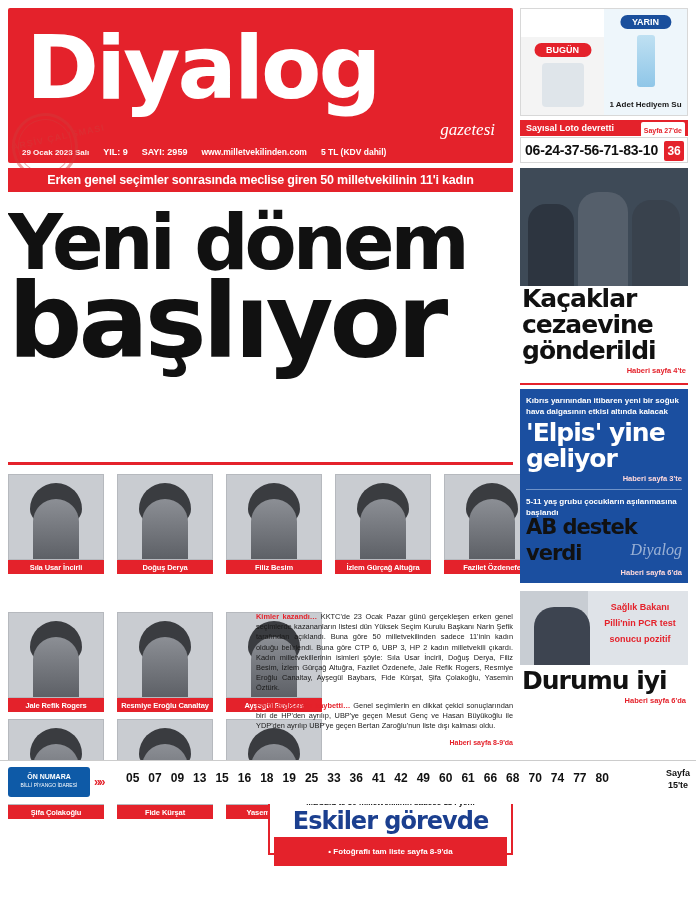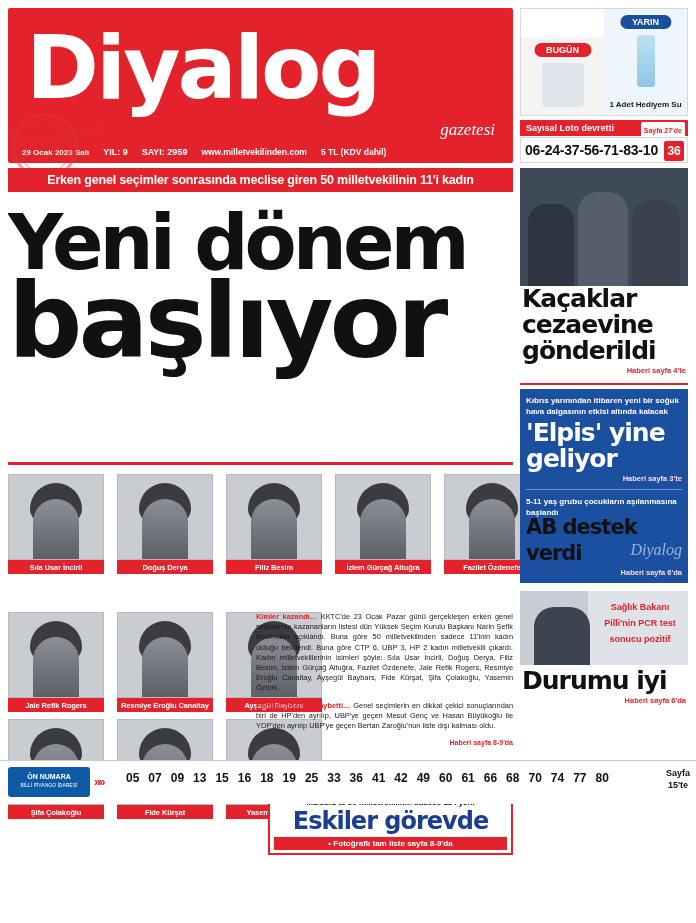--- a/index.html
+++ b/index.html
@@ -175,21 +175,21 @@
     background: #ffffff; border: 2px solid #e4222b; text-align: center;
     padding-top: 3px;
   }
   .promo .p1 { font-size: 8px; font-weight: bold; color: #111; }
   .promo .p2 {
     font-family: "DejaVu Sans", sans-serif; font-weight: bold;
     font-size: 24px; color: #1b3f8f; letter-spacing: -1px; line-height: 28px;
   }
   .promo .p3 {
     background: #e4222b; color: #fff; font-size: 8px; font-weight: bold;
-    padding: 2px 0; margin: 2px 4px 0 4px;
+    padding: 10px 0; margin: 2px 4px 0 4px;
   }
 
   
   .rcol { position: absolute; left: 520px; top: 168px; width: 168px; }
 
   .story { margin-bottom: 8px; }
   .story .img {
     width: 168px; height: 118px; background: #3e4a57; position: relative;
     overflow: hidden;
   }

